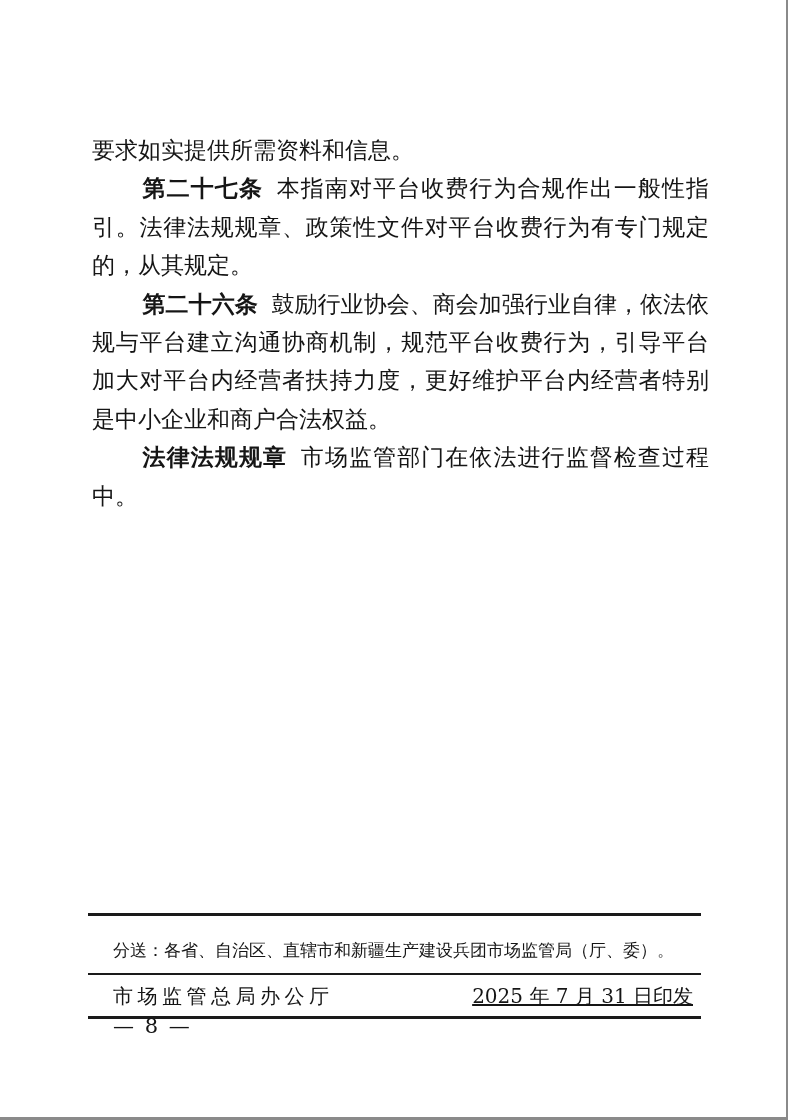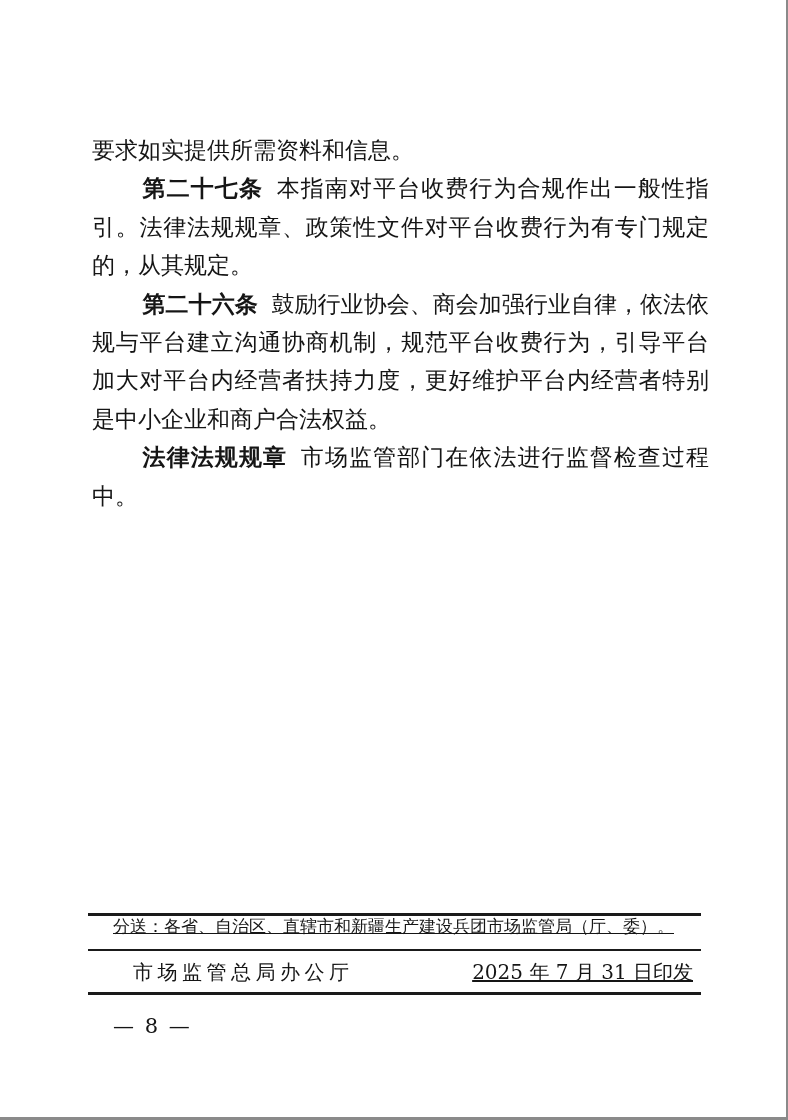--- a/index.html
+++ b/index.html
@@ -38,34 +38,33 @@
   .footer {
     position: absolute;
     left: 88px;
     top: 913px;
     width: 613px;
   }
   .rule { background: #1a1a1a; width: 100%; }
   .rule.thick { height: 3px; }
   .rule.thin { height: 2px; }
   .dist-row {
-    padding: 0 0 12px 25px;
+    padding: 24px 0 12px 25px;
     font-size: 17px;
     line-height: 21px;
-    text-decoration: underline;
   }
   .issuer-row {
     display: flex;
     justify-content: space-between;
     align-items: center;
     padding: 10px 8px 9px 25px;
     font-size: 20px;
     line-height: 22px;
   }
-  .issuer { letter-spacing: 4.5px; margin-left: 20px; }
+  .issuer { letter-spacing: 4.5px; }
   .print-date { white-space: pre; text-decoration: underline; }
   .page-num {
     position: absolute;
     left: 113px;
     top: 1014px;
     font-size: 21px;
     line-height: 24px;
     letter-spacing: 2px;
     white-space: pre;
   }

